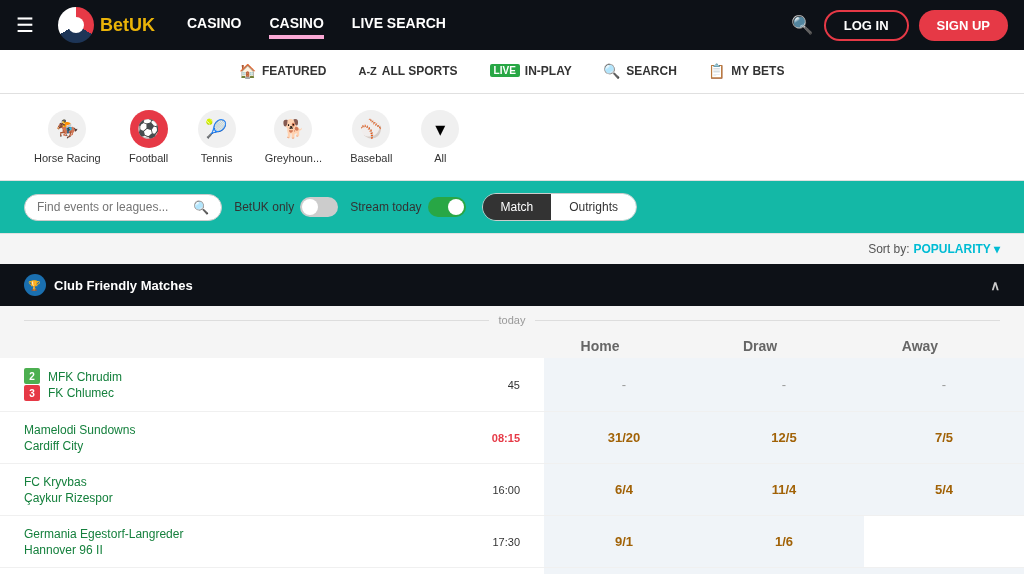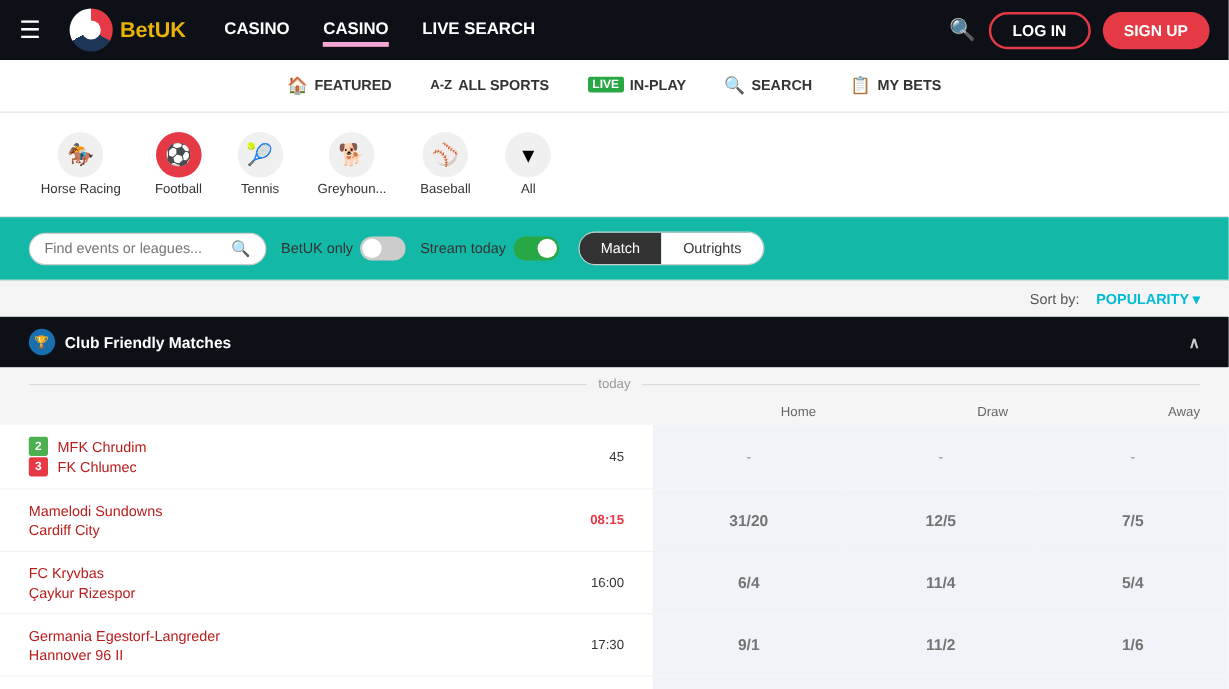--- a/index.html
+++ b/index.html
@@ -131,21 +131,21 @@
     }
     .bet-type-btn.active { background: #333; color: white; }
 
     
     .sort-bar {
       background: #f5f5f5;
       padding: 8px 24px;
       display: flex;
       justify-content: flex-end;
       align-items: center;
-      gap: 14px;
+      gap: 4px;
     }
     .sort-label { font-size: 12px; color: #555; }
     .sort-value { font-size: 12px; font-weight: bold; color: #00bcd4; cursor: pointer; }
 
     
     .main-content { background: #f5f5f5; }
     .match-group { margin: 0; }
     .group-header {
       background: #0d1117;
       color: white;
@@ -166,21 +166,21 @@
       display: flex; align-items: center; gap: 10px;
       padding: 8px 24px; color: #999; font-size: 11px;
     }
     .date-divider hr { flex: 1; border: none; border-top: 1px solid #ddd; }
 
     .col-headers {
       display: grid;
       grid-template-columns: 1fr 160px 160px 160px;
       padding: 4px 24px;
       background: #f5f5f5;
-      color: #666; font-size: 11px; text-align: right;
+      color: #666; font-size: 14px; text-align: center; font-weight: bold;
     }
     .col-headers .match-col { text-align: left; }
 
     .match-row {
       display: grid;
       grid-template-columns: 1fr 160px 160px 160px;
       background: white;
       border-bottom: 1px solid #f0f0f0;
       padding: 0;
       align-items: center;
@@ -194,31 +194,31 @@
       display: flex; flex-direction: column; align-items: center;
       gap: 1px;
     }
     .score-num {
       background: #4caf50; color: white; font-size: 10px; font-weight: bold;
       width: 16px; height: 16px; display: flex; align-items: center; justify-content: center;
       border-radius: 2px;
     }
     .score-num.red { background: #e63946; }
     .match-teams { display: flex; flex-direction: column; gap: 2px; }
-    .team-name { font-size: 12px; color: #b91c1c; }
+    .team-name { font-size: 12px; color: #15803d; }
     .match-time { margin-left: auto; font-size: 11px; color: #333; }
     .match-time.live { color: #e63946; font-weight: bold; }
 
     .odds-cell {
       text-align: center; padding: 10px 8px; background: #f0f4f8;
       display: flex; align-items: center; justify-content: center;
       height: 100%;
       cursor: pointer;
     }
-    .odds-value { font-size: 13px; color: #737373; font-weight: bold; }
+    .odds-value { font-size: 13px; color: #a16207; font-weight: bold; }
     .odds-dash { color: #999; }
   </style>
 </head>
 <body>
 
 <nav class="top-nav">
   <span class="hamburger">☰</span>
   <div class="logo">
     <div class="logo-circle">
       <div class="logo-inner"></div>
@@ -400,23 +400,20 @@
     <div class="match-row">
       <div class="match-info">
         <div class="match-teams">
           <span class="team-name">Germania Egestorf-Langreder</span>
           <span class="team-name">Hannover 96 II</span>
         </div>
         <span class="match-time">17:30</span>
       </div>
       <div class="odds-cell">
           <span class="odds-value">9/1</span>
-        </div>
-      <div class="odds-cell">
-          <span class="odds-value">11/2</span>
         </div>
       <div class="odds-cell">
           <span class="odds-value">1/6</span>
         </div>
     </div>
 
     <div class="match-row">
       <div class="match-info">
         
         

